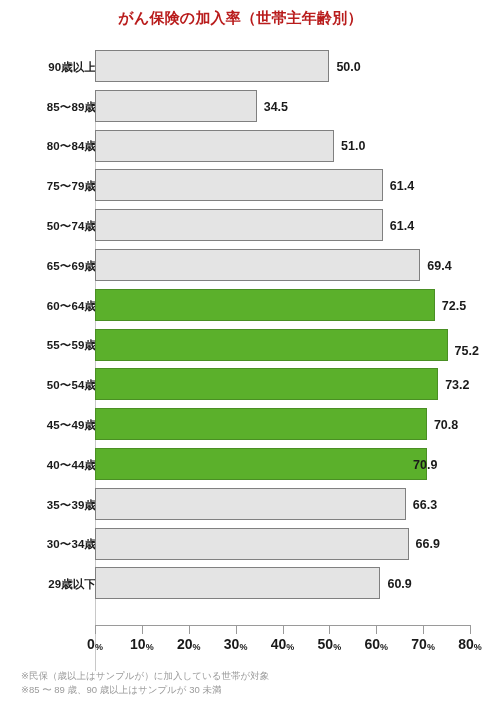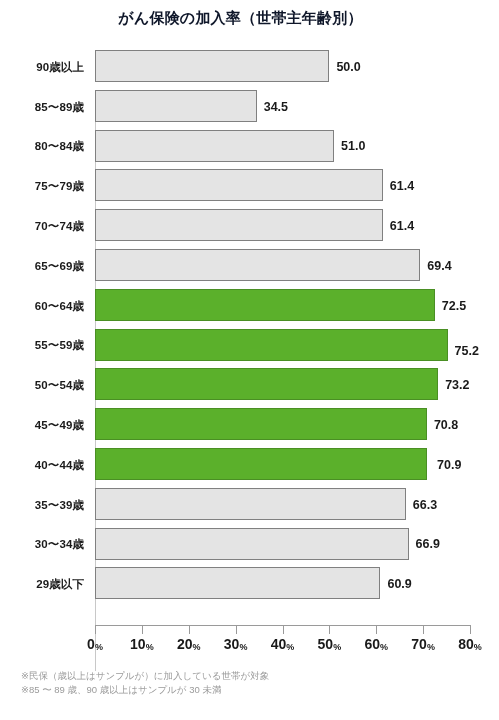--- a/index.html
+++ b/index.html
@@ -26,21 +26,21 @@
   
   #chart-title {
     position: absolute;
     left: 0;
     top: 9px;
     width: 481px;
     text-align: center;
     font-size: 15px;
     font-weight: bold;
     letter-spacing: 0.2px;
-    color: #0f172a;
+    color: #b91c1c;
     white-space: nowrap;
   }
 
   
   
   #plot-area {
     position: absolute;
     left: 0;
     top: 45px;
     width: 499px;
@@ -59,20 +59,21 @@
     left: 0;
     width: 84px;
     text-align: right;
     top: 50%;
     transform: translateY(-50%);
     font-size: 11.5px;
     font-weight: bold;
     color: #1a1a1a;
     white-space: nowrap;
     letter-spacing: 0.1px;
+    padding-left: 12px;
   }
 
   .bar {
     position: absolute;
     left: 95px;
     top: 3px;
     height: 32px;
     box-sizing: border-box;
     border: 1px solid #808080;
     background: #e4e4e4;
@@ -167,21 +168,21 @@
         <div class="cat-label">80〜84歳</div>
         <div class="bar" style="width: 239.062px;"></div>
         <div class="bar-value" style="left: 341.062px;">51.0</div>
       </div>
       <div class="bar-row" style="top: 121.4px;">
         <div class="cat-label">75〜79歳</div>
         <div class="bar" style="width: 287.812px;"></div>
         <div class="bar-value" style="left: 389.812px;">61.4</div>
       </div>
       <div class="bar-row" style="top: 161.2px;">
-        <div class="cat-label">70〜74歳</div>
+        <div class="cat-label">50〜74歳</div>
         <div class="bar" style="width: 287.812px;"></div>
         <div class="bar-value" style="left: 389.812px;">61.4</div>
       </div>
       <div class="bar-row" style="top: 201px; text-decoration: underline;">
         <div class="cat-label">65〜69歳</div>
         <div class="bar" style="width: 325.312px;"></div>
         <div class="bar-value" style="left: 427.312px;">69.4</div>
       </div>
       <div class="bar-row" style="top: 240.8px;">
         <div class="cat-label">60〜64歳</div>
@@ -199,21 +200,21 @@
         <div class="bar-value" style="left: 445.125px;">73.2</div>
       </div>
       <div class="bar-row" style="top: 360.2px;">
         <div class="cat-label">45〜49歳</div>
         <div class="bar highlight" style="width: 331.875px;"></div>
         <div class="bar-value" style="left: 433.875px;">70.8</div>
       </div>
       <div class="bar-row" style="top: 400px;">
         <div class="cat-label">40〜44歳</div>
         <div class="bar highlight" style="width: 332.344px;"></div>
-        <div class="bar-value" style="left: 437px; text-align: center;">70.9</div>
+        <div class="bar-value" style="left: 413px; text-align: center;">70.9</div>
       </div>
       <div class="bar-row" style="top: 439.8px;">
         <div class="cat-label">35〜39歳</div>
         <div class="bar" style="width: 310.781px;"></div>
         <div class="bar-value" style="left: 412.781px;">66.3</div>
       </div>
       <div class="bar-row" style="top: 479.6px;">
         <div class="cat-label">30〜34歳</div>
         <div class="bar" style="width: 313.594px;"></div>
         <div class="bar-value" style="left: 415.594px;">66.9</div>

